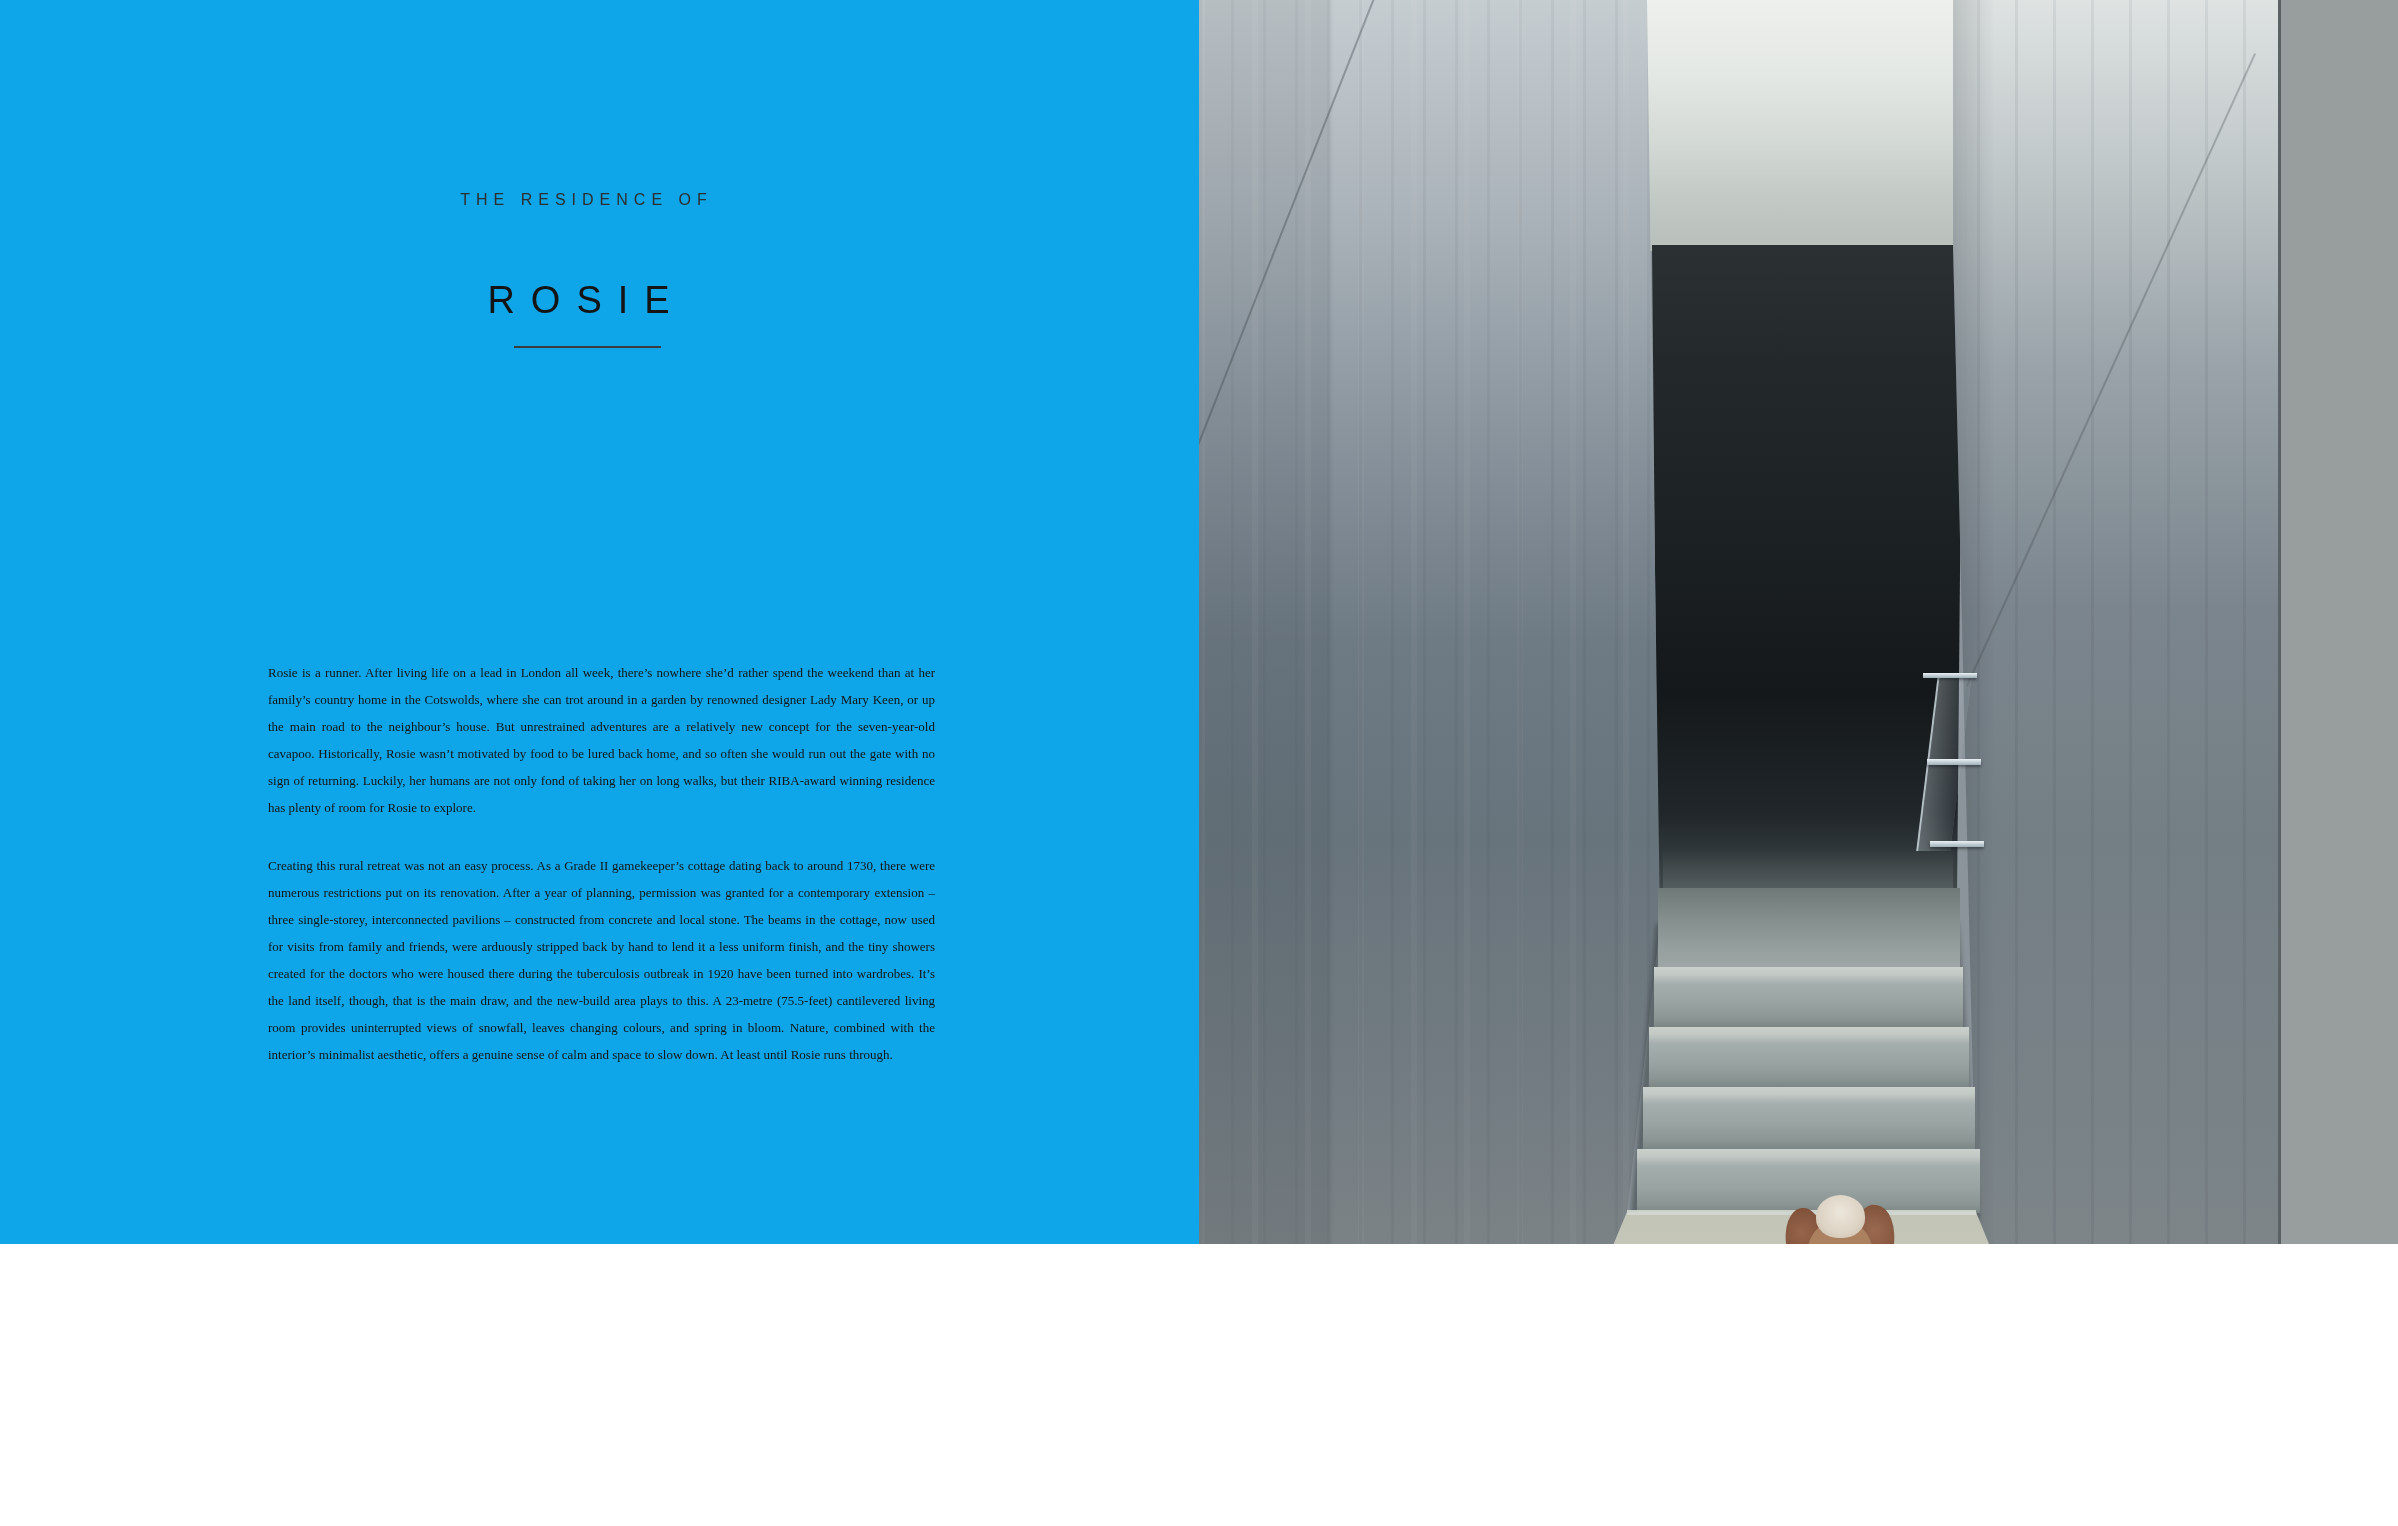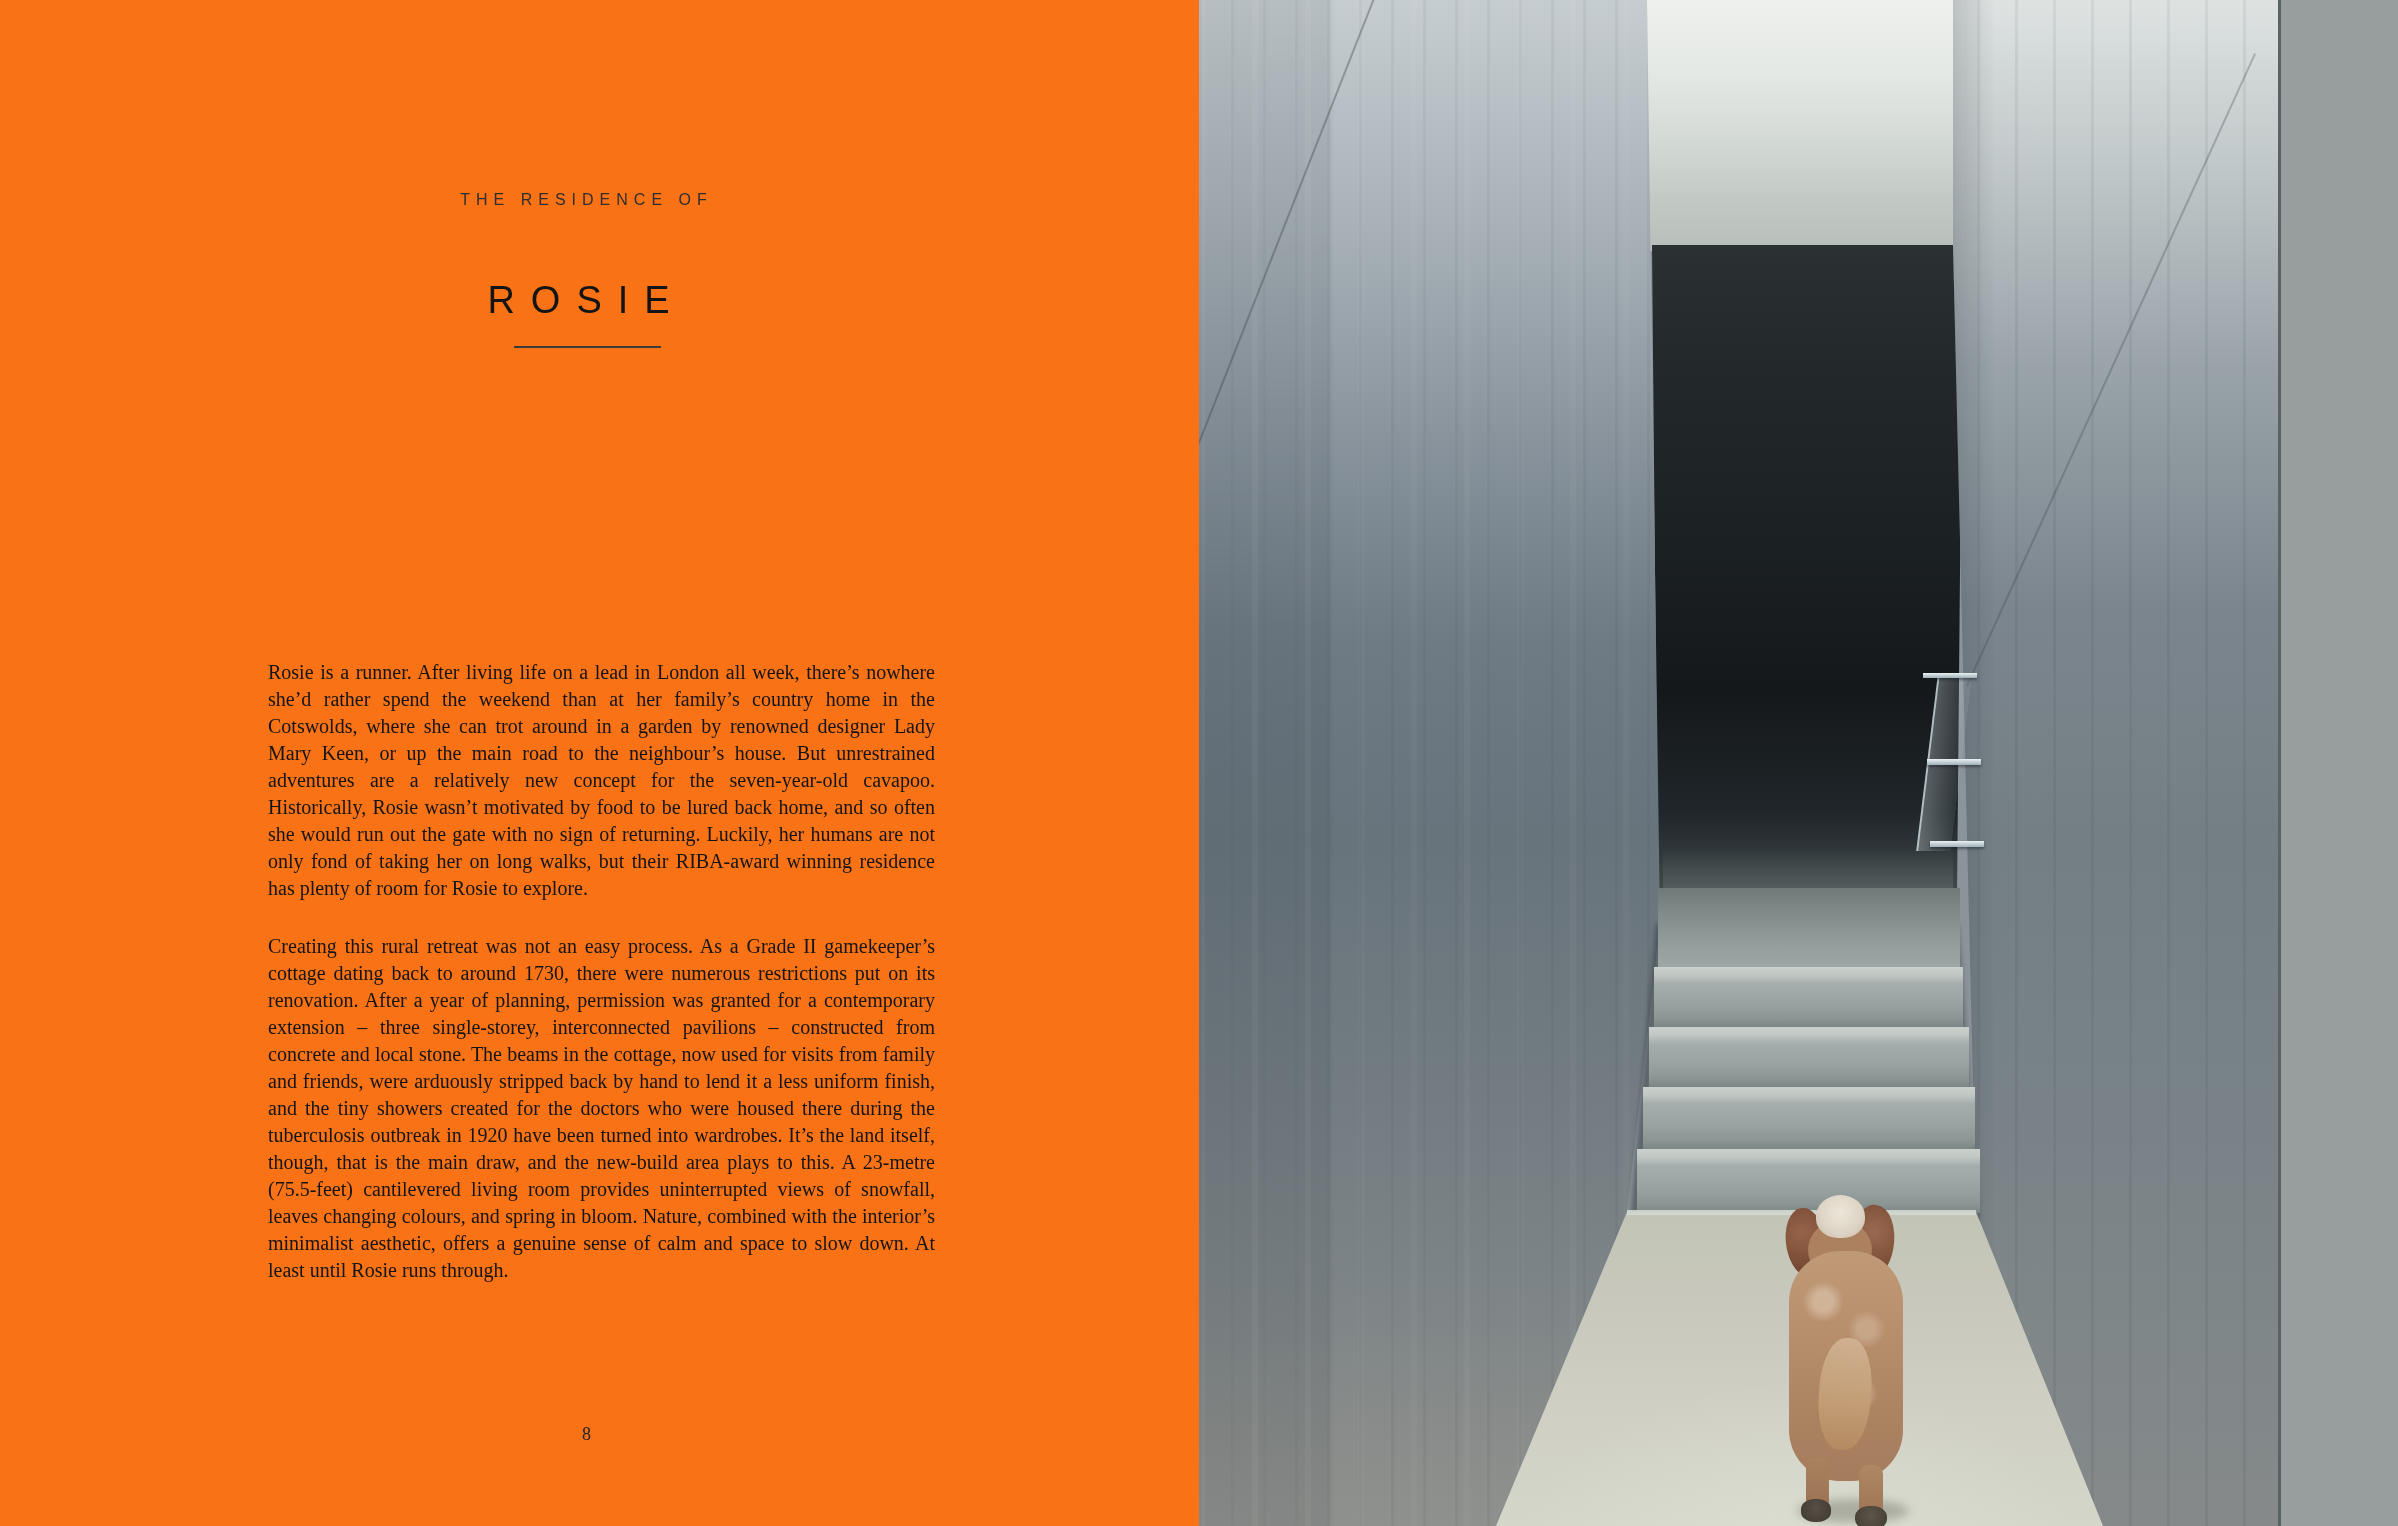--- a/index.html
+++ b/index.html
@@ -1,31 +1,31 @@
 <!DOCTYPE html>
 <html style="font-size:15px"><head>
 <meta charset="utf-8">
 <style>
   html,body{margin:0;padding:0;background:#ffffff;}
-  .spread{position:relative;width:2399px;height:1526px;background:#f97316;overflow:hidden;
+  .spread{position:relative;width:2399px;height:1244px;background:#0ea5e9;overflow:hidden;
           font-family:"Liberation Serif",serif;color:#1d1d1d;}
   .abs{position:absolute;}
 
   
   .kicker{left:254px;top:192px;width:665px;text-align:center;
           font-family:"Liberation Sans",sans-serif;font-size:16px;font-weight:400;
           letter-spacing:6px;color:#2e2e2e;line-height:1;}
   .title{left:254px;top:240px;width:665px;text-align:center;
          font-family:"Liberation Sans",sans-serif;font-size:38px;font-weight:300;
          letter-spacing:16px;color:#141414;line-height:1;margin-top:41px;}
   .divider{left:514px;top:346px;width:147px;height:1.9px;background:#3c3c3c;}
   .details{left:254px;top:419px;width:665px;text-align:center;
            font-size:20.6px;line-height:35px;color:#171717;}
   .bodytext{left:268px;top:659px;width:667px;text-align:justify;
-            font-size:20px;line-height:27px;color:#141414;}
+            font-size:13px;line-height:27px;color:#141414;}
   .bodytext p{margin:0;}
   .bodytext p + p{margin-top:31px;}
   .pagenum{left:254px;top:1424px;width:665px;text-align:center;
            font-size:18px;color:#222;}
 
   
   .photo{left:1199px;top:0;width:1199px;height:1526px;overflow:hidden;background:#8b949a;}
   .photo .abs{position:absolute;}
 
   .back-wall{left:426px;top:0;width:351px;height:251px;

